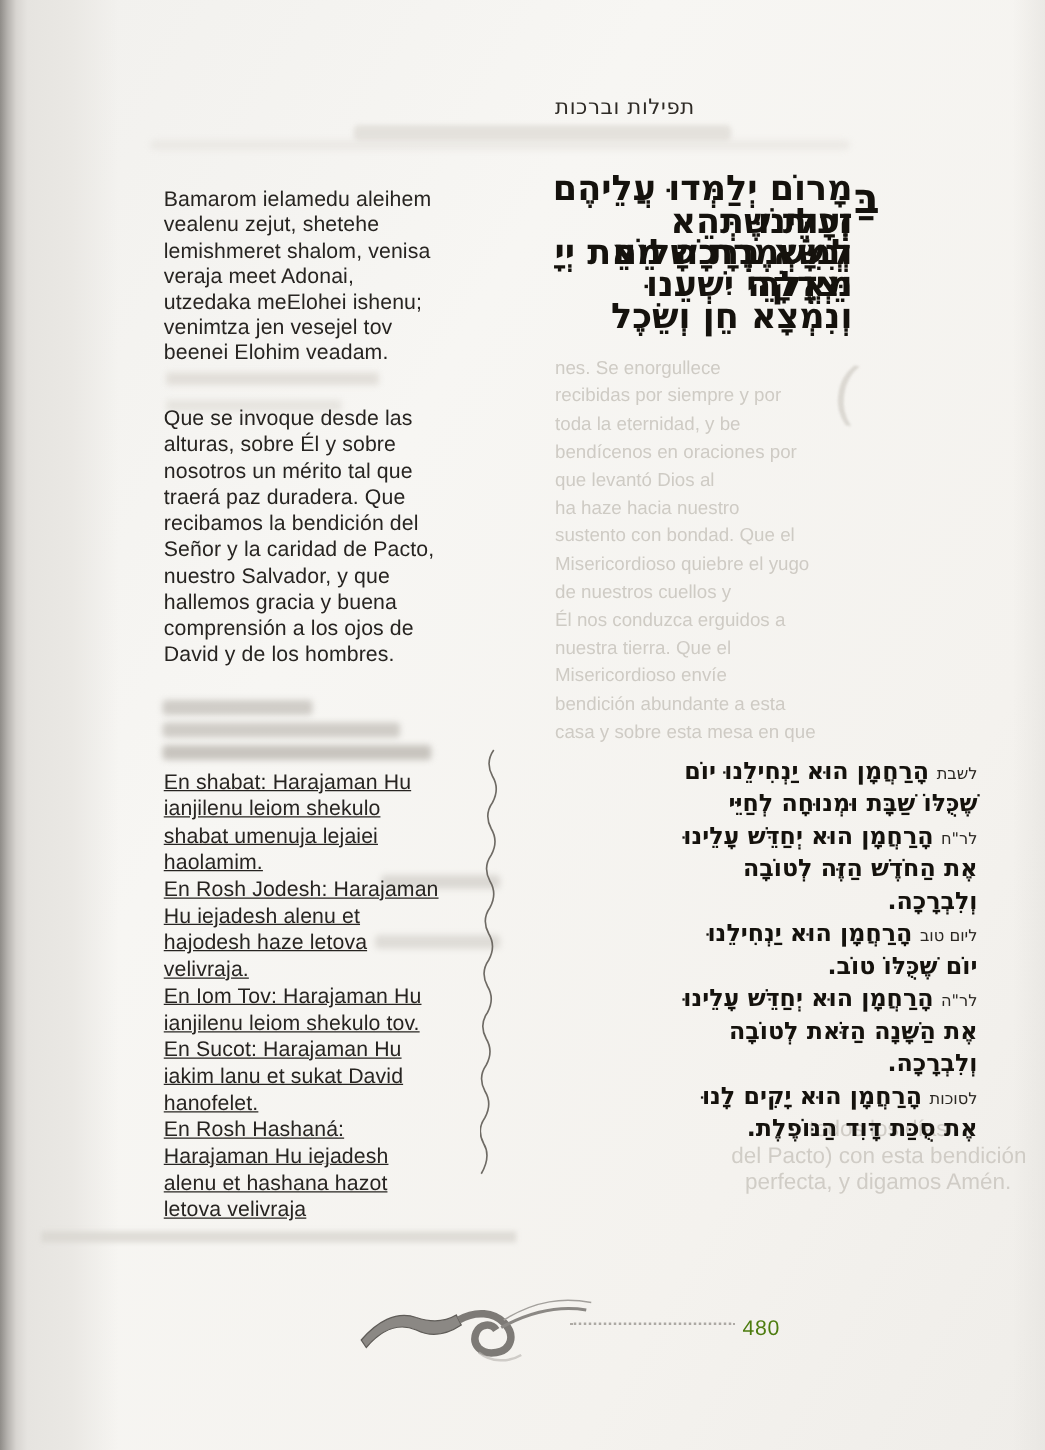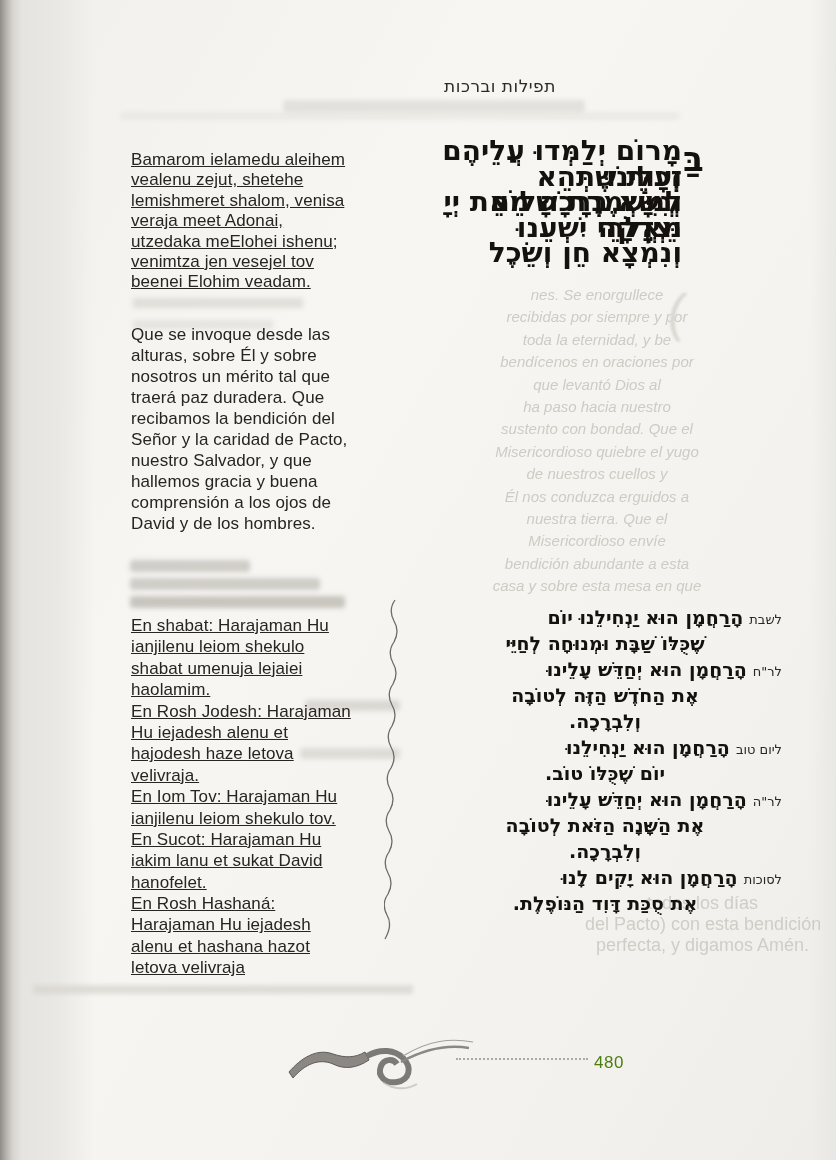--- a/index.html
+++ b/index.html
@@ -15,42 +15,42 @@
   
   .header{left:430px;top:76px;width:140px;text-align:center;direction:rtl;
     font-family:"DejaVu Sans",sans-serif;font-size:17px;color:#2e2a25;letter-spacing:.5px;}
   .header-ghost{left:283px;top:100px;width:302px;height:13px;background:#dedbd5;
     filter:blur(2px);opacity:.75;border-radius:4px;}
   .header-ghost2{left:120px;top:112px;width:560px;height:8px;background:#e5e2dd;
     filter:blur(2.5px);opacity:.6;border-radius:4px;}
   
   .lat{font-size:17px;color:#272421;letter-spacing:.1px;}
   .lat .ln{height:0;line-height:0;}
-  .para1{left:131px;top:150px;width:260px;text-decoration:underline;}
+  .para1{left:131px;top:150px;width:260px;}
   .para1 .ln{line-height:20.4px;height:20.4px;}
   .para2{left:131px;top:324px;width:250px;}
   .para2 .ln{line-height:21px;height:21px;}
   .para3{left:131px;top:615px;width:268px;text-decoration:underline;}
   .para3 .ln{line-height:21.4px;height:21.4px;}
   
   .heb{font-family:"DejaVu Sans",sans-serif;font-weight:bold;color:#15120d;direction:rtl;}
   .hebp1{left:428px;top:138px;width:254px;font-size:28px;text-align:right;}
   .hebp1 .ln{line-height:25.6px;height:25.6px;}
   .dropcap{left:683px;top:139px;font-family:"DejaVu Sans",sans-serif;font-weight:bold;
     font-size:34px;line-height:40px;color:#15120d;}
   .hebp2{left:428px;top:604px;width:354px;font-size:19px;}
   .hebp2 .h2{line-height:26px;height:26px;white-space:nowrap;}
   .hebp2 .lead{text-align:right;}
-  .hebp2 .cont{text-align:center;}
+  .hebp2 .cont{text-align:right;}
   .hebp2 .lbl{font-weight:normal;font-size:13px;margin-left:6px;color:#2b2722;}
   
   .wavy{left:384px;top:598px;}
   
   .ghost{color:#c8c4bd;filter:blur(.6px);font-size:15px;}
-  .ghost-col{left:432px;top:284px;width:330px;text-align:center;opacity:.85;font-style:italic;}
+  .ghost-col{left:444px;top:284px;width:330px;text-align:left;opacity:.85;}
   .ghost-col .gln{line-height:22.4px;height:22.4px;white-space:nowrap;overflow:hidden;}
   .ghost-paren{left:668px;top:282px;font-size:52px;color:#dbd8d2;filter:blur(1px);
     transform:rotate(8deg);}
   .ghost-left1{left:133px;top:298px;width:170px;height:10px;background:#ddd9d3;filter:blur(2.5px);opacity:.8;}
   .ghost-left2{left:133px;top:320px;width:140px;height:9px;background:#e0ddd7;filter:blur(2.5px);opacity:.7;}
   .smudge{background:#a9a49c;filter:blur(2.6px);opacity:.5;border-radius:3px;}
   .sm1{left:130px;top:560px;width:120px;height:12px;}
   .sm2{left:130px;top:578px;width:190px;height:12px;}
   .sm3{left:130px;top:596px;width:215px;height:12px;opacity:.6;}
   .sm4{left:305px;top:700px;width:95px;height:11px;opacity:.35;}
@@ -72,21 +72,21 @@
 <div class="abs header-ghost"></div>
 <div class="abs header-ghost2"></div>
 <div class="abs header">תפילות וברכות</div>
 
 <div class="abs ghost ghost-col">
   <div class="gln">nes. Se enorgullece</div>
   <div class="gln">recibidas por siempre y por</div>
   <div class="gln">toda la eternidad, y be</div>
   <div class="gln">bendícenos en oraciones por</div>
   <div class="gln">que levantó Dios al</div>
-  <div class="gln">ha paso hacia nuestro</div>
+  <div class="gln">ha haze hacia nuestro</div>
   <div class="gln">sustento con bondad. Que el</div>
   <div class="gln">Misericordioso quiebre el yugo</div>
   <div class="gln">de nuestros cuellos y</div>
   <div class="gln">Él nos conduzca erguidos a</div>
   <div class="gln">nuestra tierra. Que el</div>
   <div class="gln">Misericordioso envíe</div>
   <div class="gln">bendición abundante a esta</div>
   <div class="gln">casa y sobre esta mesa en que</div>
 </div>
 <div class="abs ghost-paren">(</div>

